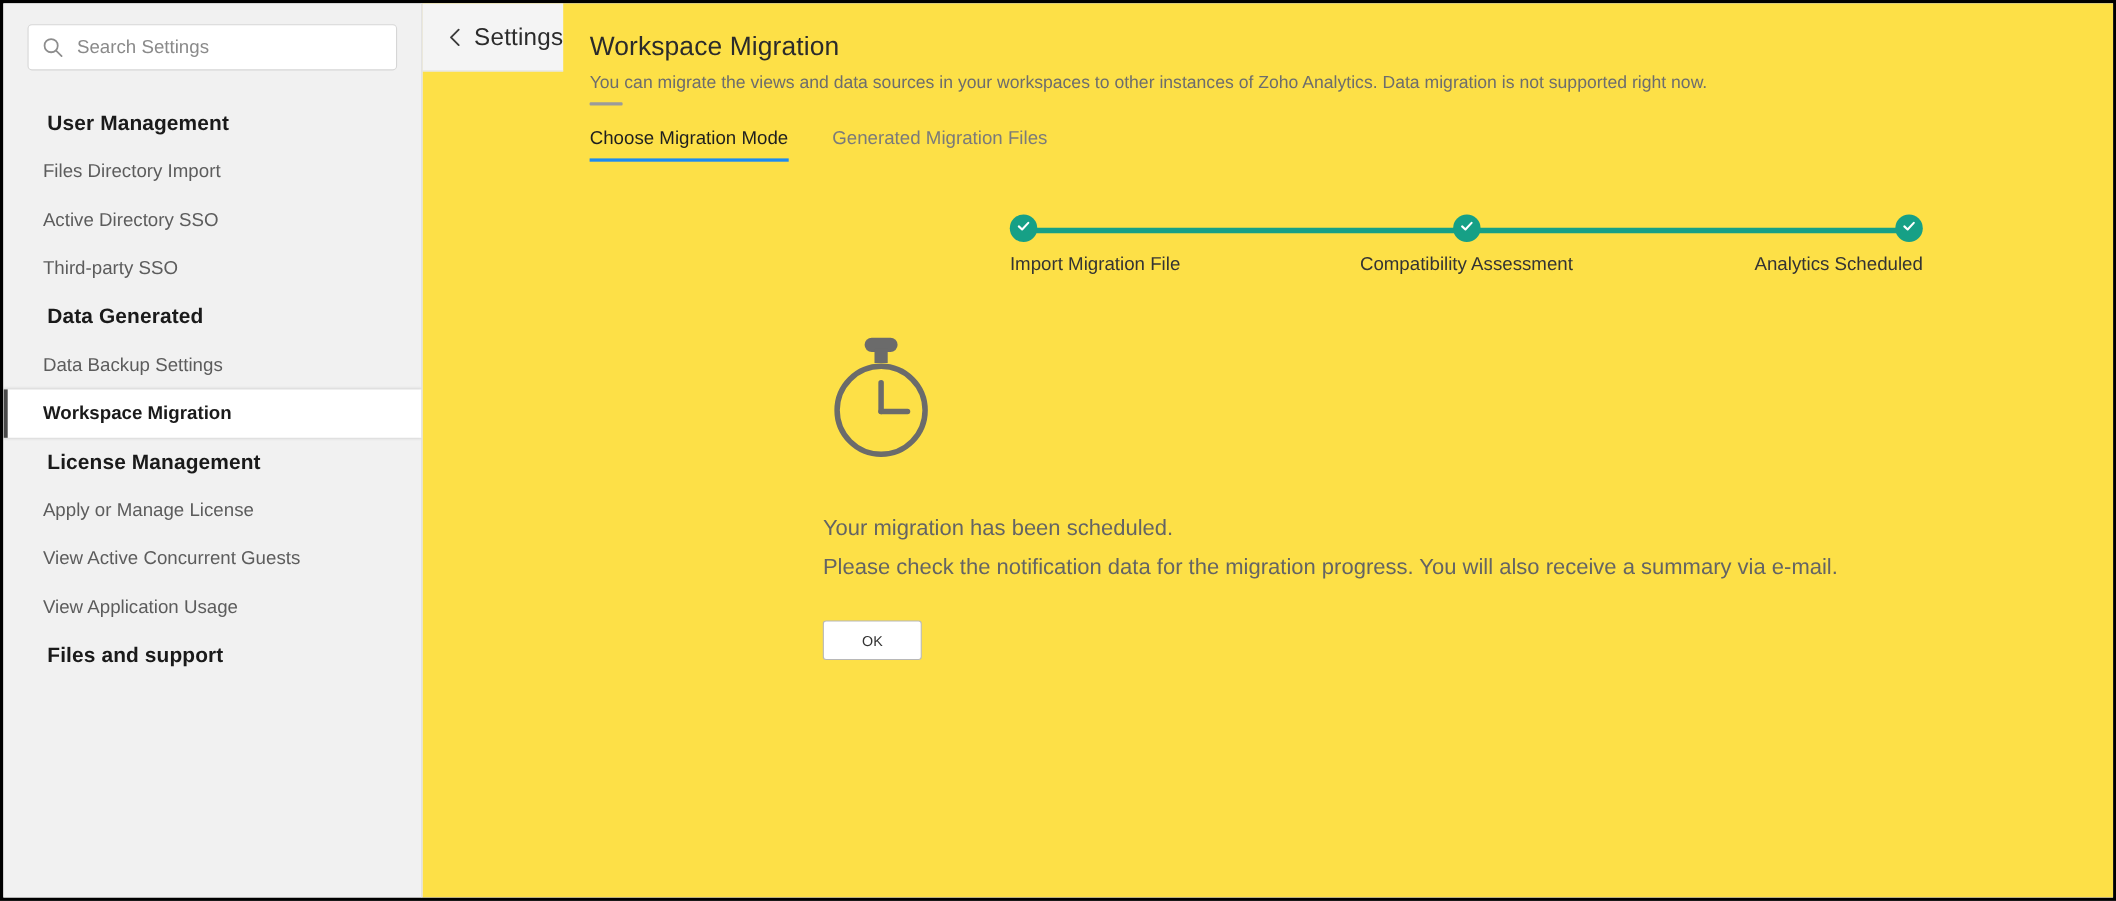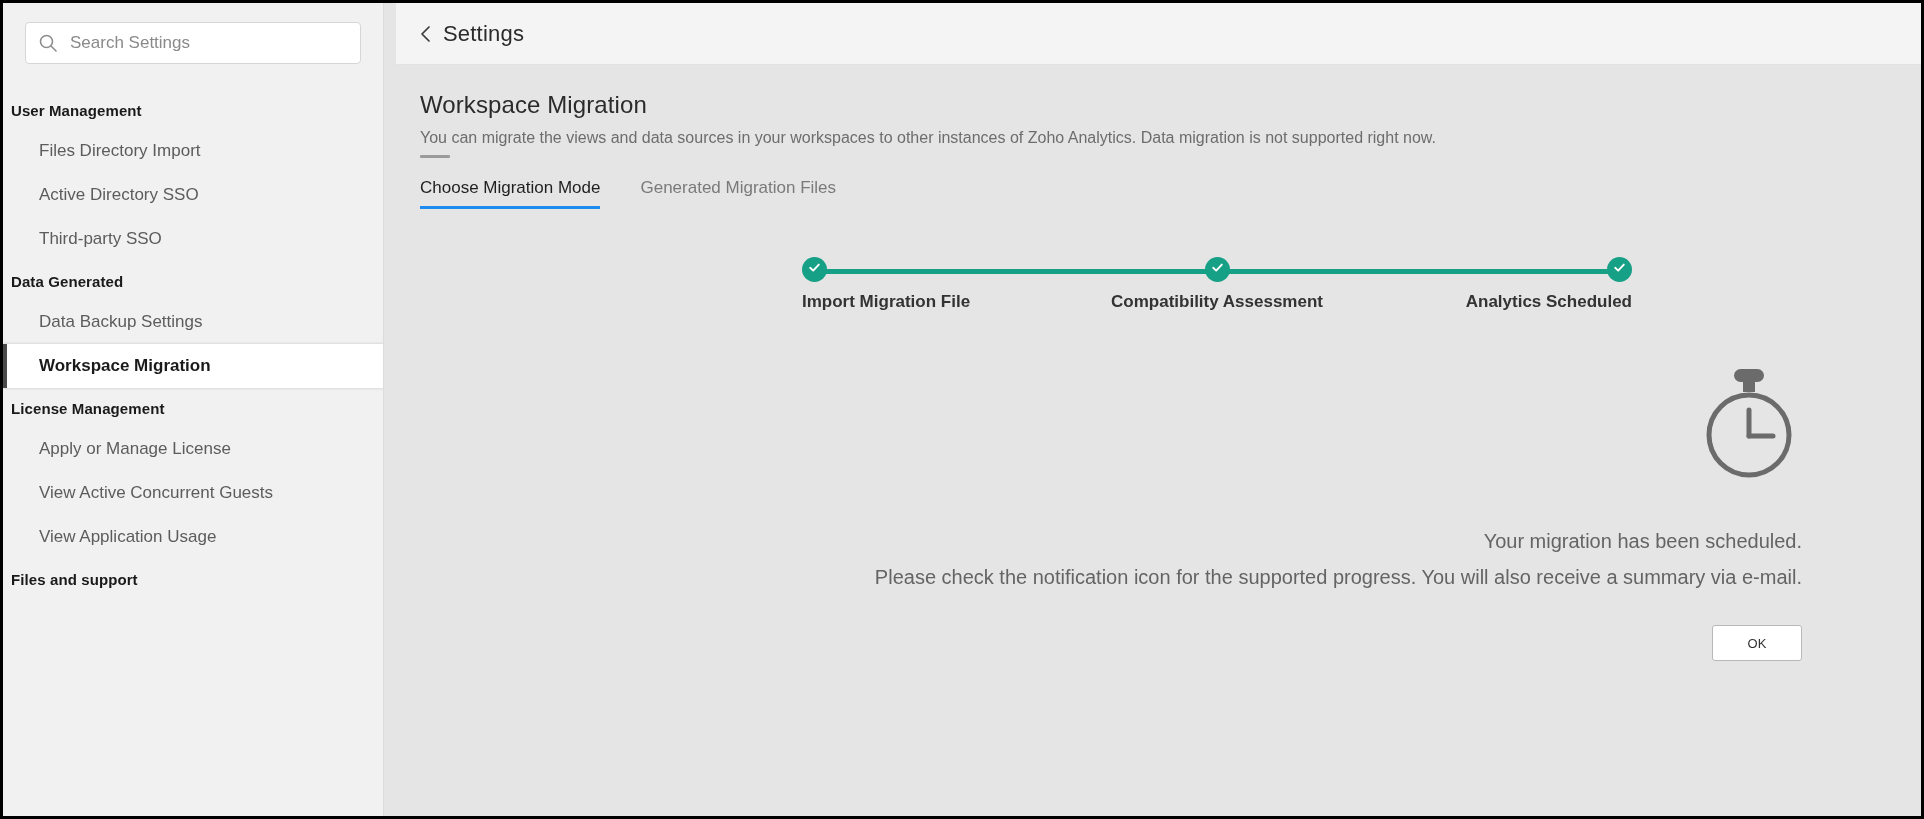--- a/index.html
+++ b/index.html
@@ -45,24 +45,24 @@
     font-family: "Liberation Sans", sans-serif;
     font-size: 17px;
     color: #555;
     width: 100%;
     height: 100%;
   }
   .search-input::placeholder { color: #8a8a8a; }
 
   .nav { margin-top: 26px; }
   .nav-section-title {
-    font-size: 15px;
+    font-size: 19px;
     font-weight: bold;
     color: #1a1a1a;
-    padding: 12px 22px 10px 8px;
+    padding: 12px 22px 10px 40px;
     letter-spacing: .1px;
   }
   .nav-item {
     font-size: 17px;
     color: #5c5c5c;
     padding: 11px 22px 11px 36px;
     cursor: pointer;
     position: relative;
     line-height: 22px;
   }
@@ -74,24 +74,22 @@
     border-left: 4px solid #4a4a4a;
     padding-left: 32px;
     margin-right: -1px;
   }
 
   
   .main {
     flex: 1 1 auto;
     height: 100%;
     display: flex;
-    flex-direction: column;
-    background: #e5e5e5;
+    background: #fde047;
     min-width: 0;
-    padding-left: 12px;
   }
   .topbar {
     height: 62px;
     flex: 0 0 62px;
     background: #f4f4f4;
     border-bottom: 1px solid #e2e2e2;
     display: flex;
     align-items: center;
     padding-left: 23px;
   }
@@ -187,29 +185,28 @@
     background: #16a086;
     display: flex; align-items: center; justify-content: center;
     position: relative;
     z-index: 2;
   }
   .step-label {
     margin-top: 10px;
     font-size: 17px;
     color: #333333;
     white-space: nowrap;
-    font-weight: bold;
   }
 
   
   .result {
     margin-top: 52px;
     display: flex;
     flex-direction: column;
-    align-items: flex-end;
+    align-items: flex-start;
     width: 1170px;
     margin-left: 212px;
   }
   .stopwatch { margin-bottom: 40px; }
   .result-line {
     font-size: 20px;
     color: #646464;
     line-height: 36px;
     text-align: center;
     white-space: nowrap;
@@ -341,21 +338,21 @@
           <svg width="106" height="112" viewBox="0 0 106 112">
             <rect x="38" y="2" width="30" height="13" rx="6.5" fill="#6b6b6b"></rect>
             <rect x="47" y="12" width="12" height="13" fill="#6b6b6b"></rect>
             <circle cx="53" cy="68" r="40" fill="none" stroke="#6b6b6b" stroke-width="5"></circle>
             <line x1="53" y1="43" x2="53" y2="69" stroke="#6b6b6b" stroke-width="5" stroke-linecap="round"></line>
             <line x1="53" y1="69" x2="77" y2="69" stroke="#6b6b6b" stroke-width="5" stroke-linecap="round"></line>
           </svg>
         </div>
 
         <div class="result-line">Your migration has been scheduled.</div>
-        <div class="result-line">Please check the notification icon for the supported progress. You will also receive a summary via e-mail.</div>
+        <div class="result-line">Please check the notification data for the migration progress. You will also receive a summary via e-mail.</div>
 
         <button class="ok-button">OK</button>
       </div>
 
     </div>
   </section>
 
 </div>
 
 </body></html>

